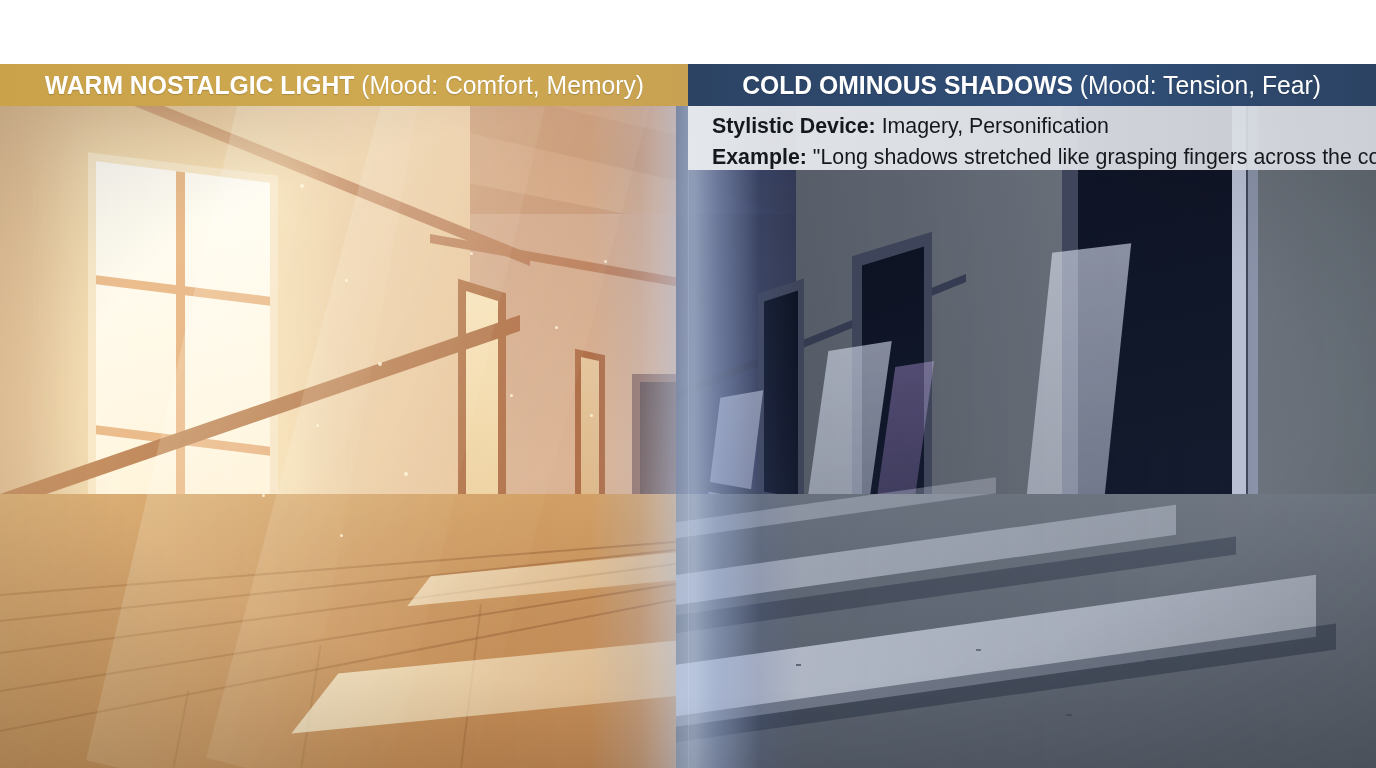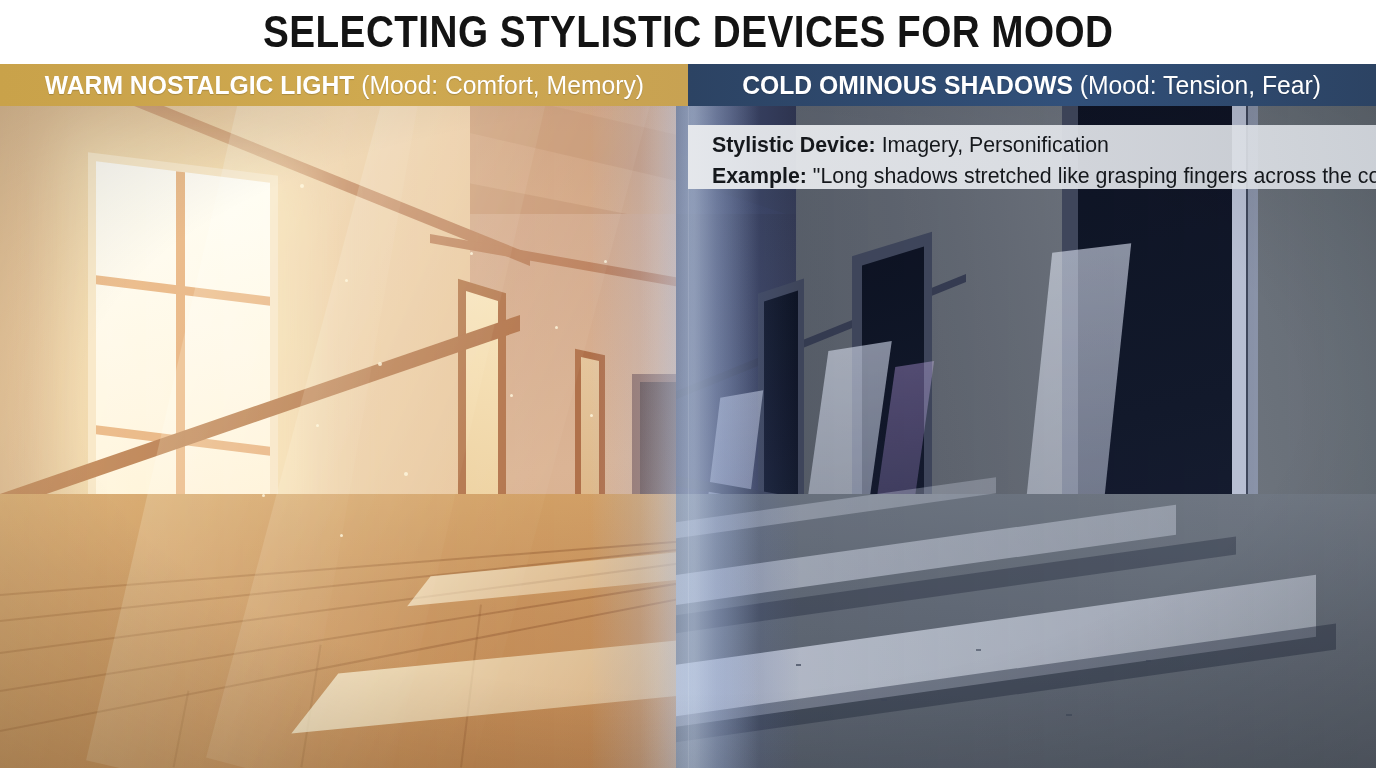--- a/index.html
+++ b/index.html
@@ -74,21 +74,20 @@
       rgba(246,236,227,.93) 50%,
       rgba(238,228,220,.90) 100%);
   }
   #info-cold{
     left:688px;width:688px;
     background:linear-gradient(90deg,
       rgba(233,235,238,.95) 0%,
       rgba(226,229,234,.92) 55%,
       rgba(216,220,226,.90) 100%);
     padding-left:24px;
-    margin-top:19px;
   }
   .info-line{
     font-size:22px;
     line-height:1.42;
     color:#15181c;
     white-space:nowrap;
     transform:scaleX(.97);
     transform-origin:left center;
   }
   .info-line .lbl{font-weight:bold;}
@@ -259,23 +258,20 @@
     z-index:25;pointer-events:none;
   }
 
   .dust{position:absolute;background:#fff8e0;border-radius:50%;opacity:.8;}
 </style>
 </head>
 <body>
 
 <div id="slide">
 
-  <div id="title-bar">
-    <div id="page-title">SELECTING STYLISTIC DEVICES FOR MOOD</div>
-  </div>
 
   <div class="band" id="band-warm">
     <div class="band-text">
       <span class="b">WARM NOSTALGIC LIGHT</span>
       <span class="m">(Mood: Comfort, Memory)</span>
     </div>
   </div>
 
   <div class="band" id="band-cold">
     <div class="band-text">

